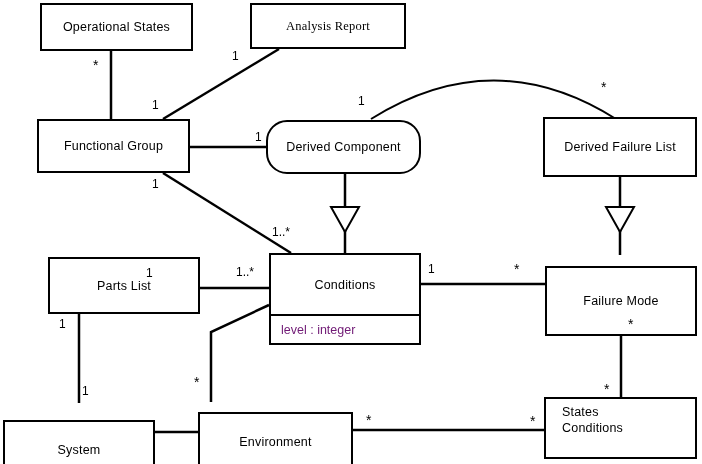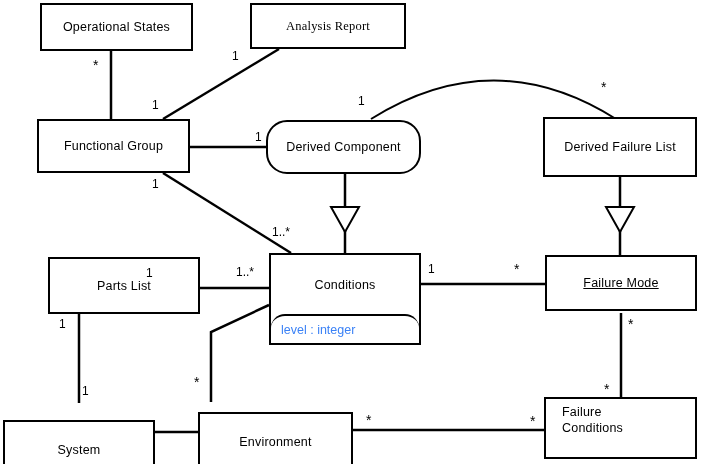--- a/index.html
+++ b/index.html
@@ -50,24 +50,23 @@
     text-align: left;
     padding: 6px 0 0 16px;
     line-height: 1.25;
   }
   .class-attr-compartment {
     border-top: 2px solid #000000;
     height: 27px;
     display: flex;
     align-items: center;
     font-size: 12.5px;
-    color: #3b82f6;
+    color: #701a75;
     padding-left: 10px;
     white-space: nowrap;
-    border-radius: 14px;
   }
   .mult-label {
     position: absolute;
     font-size: 12px;
     color: #000000;
     line-height: 1;
     white-space: nowrap;
     z-index: 6;
   }
   .mult-label.star {
@@ -139,34 +138,34 @@
 
   <div class="uml-class" style="left:3px; top:257px; width:152px; height:57px;margin-left:45px;">
     <div class="class-name-compartment">Parts List</div>
   </div>
 
   <div class="uml-class" style="left:269px; top:253px; width:152px; height:92px;">
     <div class="class-name-compartment">Conditions</div>
     <div class="class-attr-compartment">level : integer</div>
   </div>
 
-  <div class="uml-class" style="left:545px; top:255px; width:152px; height:56px;text-decoration:underline;">
+  <div class="uml-class" style="left:545px; top:266px; width:152px; height:70px;">
     <div class="class-name-compartment">Failure Mode</div>
   </div>
 
   <div class="uml-class" style="left:3px; top:420px; width:152px; height:59px;">
     <div class="class-name-compartment">System</div>
   </div>
 
   <div class="uml-class" style="left:198px; top:412px; width:155px; height:60px;">
     <div class="class-name-compartment">Environment</div>
   </div>
 
   <div class="uml-class" style="left:544px; top:397px; width:153px; height:62px;">
-    <div class="class-name-compartment left-top">Failure
+    <div class="class-name-compartment left-top">States
 Conditions</div>
   </div>
 
   <span class="mult-label star" style="left:93px; top:58px;">*</span>
   <span class="mult-label" style="left:152px; top:99px;">1</span>
   <span class="mult-label" style="left:232px; top:50px;">1</span>
   <span class="mult-label" style="left:255px; top:131px;">1</span>
   <span class="mult-label" style="left:358px; top:95px;">1</span>
   <span class="mult-label star" style="left:601px; top:80px;">*</span>
   <span class="mult-label" style="left:152px; top:178px;">1</span>

